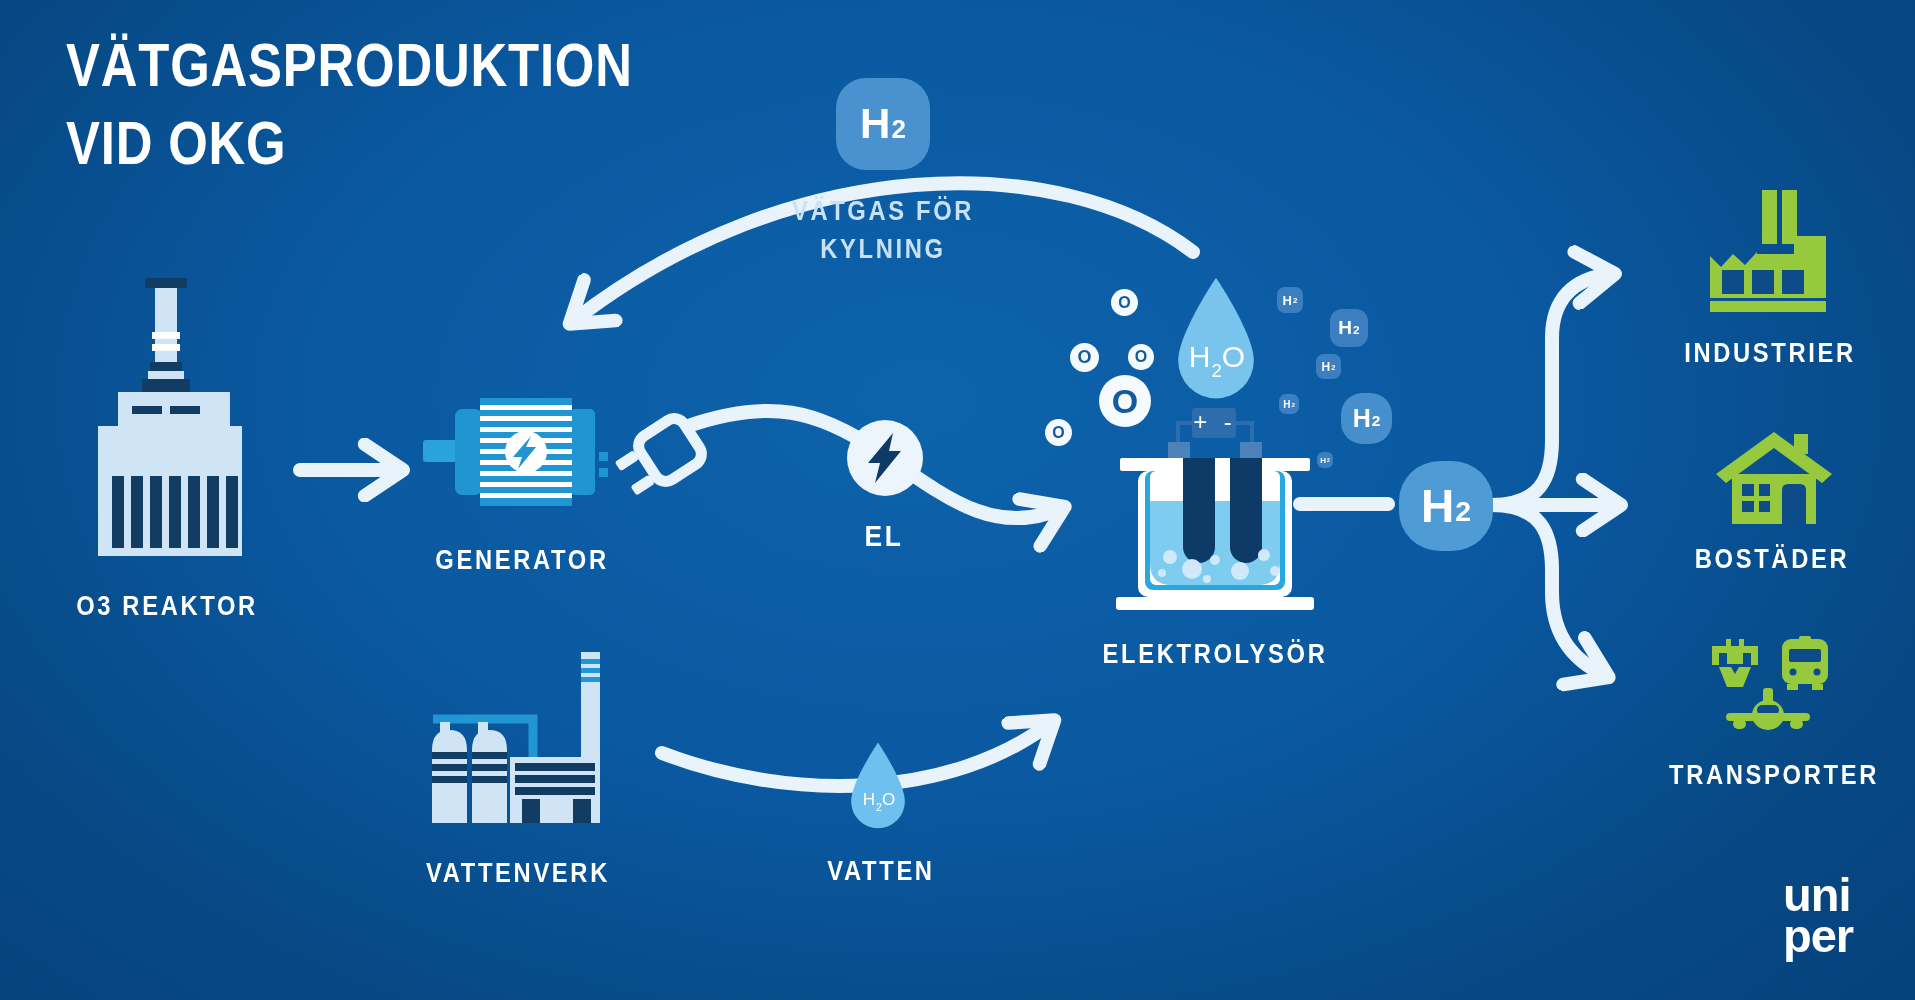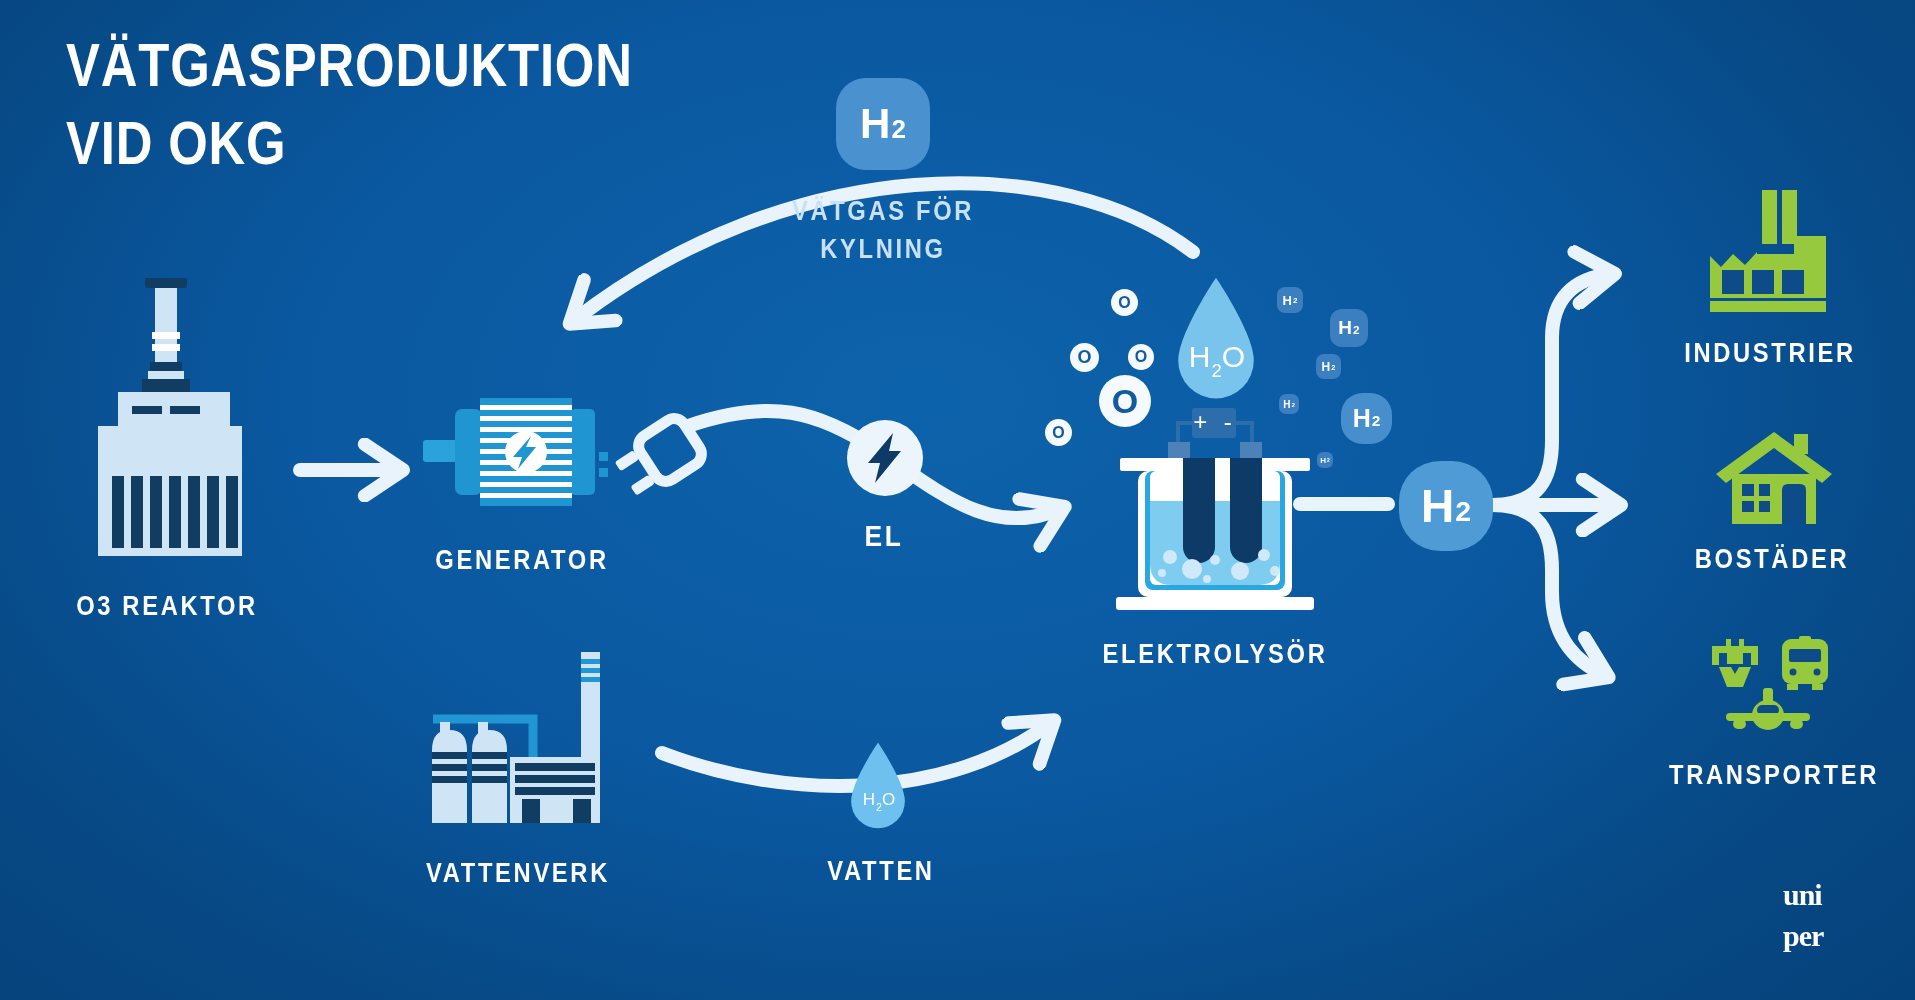--- a/index.html
+++ b/index.html
@@ -11,21 +11,21 @@
   .title{position:absolute;left:66px;top:26px;color:#fff;font-weight:bold;font-size:62px;line-height:78px;
     letter-spacing:1px;white-space:nowrap;transform:scaleX(.82);transform-origin:left top;}
   .clabel{position:absolute;color:#fff;font-weight:bold;font-size:27px;letter-spacing:3px;white-space:nowrap;
     transform:translateX(-50%) scaleX(.88);}
   .clabel.blue{color:#c9e1f6;text-align:center;line-height:38px;}
   .badge{position:absolute;display:flex;align-items:center;justify-content:center;color:#fff;font-weight:bold;}
   .o-b{position:absolute;background:#f4fafd;color:#135a9e;border-radius:50%;display:flex;align-items:center;justify-content:center;font-weight:bold;}
   .h2-b{position:absolute;background:#3b7fc1;color:#fff;display:flex;align-items:center;justify-content:center;font-weight:bold;}
   .mol{position:absolute;color:#fff;font-weight:normal;transform:translate(-50%,-50%);white-space:nowrap;}
   sub{font-size:.62em;line-height:0;position:relative;top:.18em;margin-left:1px;}
-  .logo{position:absolute;left:1783px;top:874px;color:#fff;font-weight:bold;font-size:30px;line-height:41px;letter-spacing:-1px;font-family:Liberation Serif, serif;}
+  .logo{position:absolute;left:1783px;top:874px;color:#fff;font-weight:bold;font-size:47px;line-height:41px;letter-spacing:-1px;}
   .logo .l2{}
 </style>
 </head>
 <body>
 
 <div class="canvas">
 
   <svg class="abs" style="left:0;top:0" width="1915" height="1000" viewBox="0 0 1915 1000">
     <defs>
       <marker id="arw" markerUnits="strokeWidth" markerWidth="4.6" markerHeight="4.6" viewBox="0 0 10 10" refX="7" refY="5" orient="auto">

